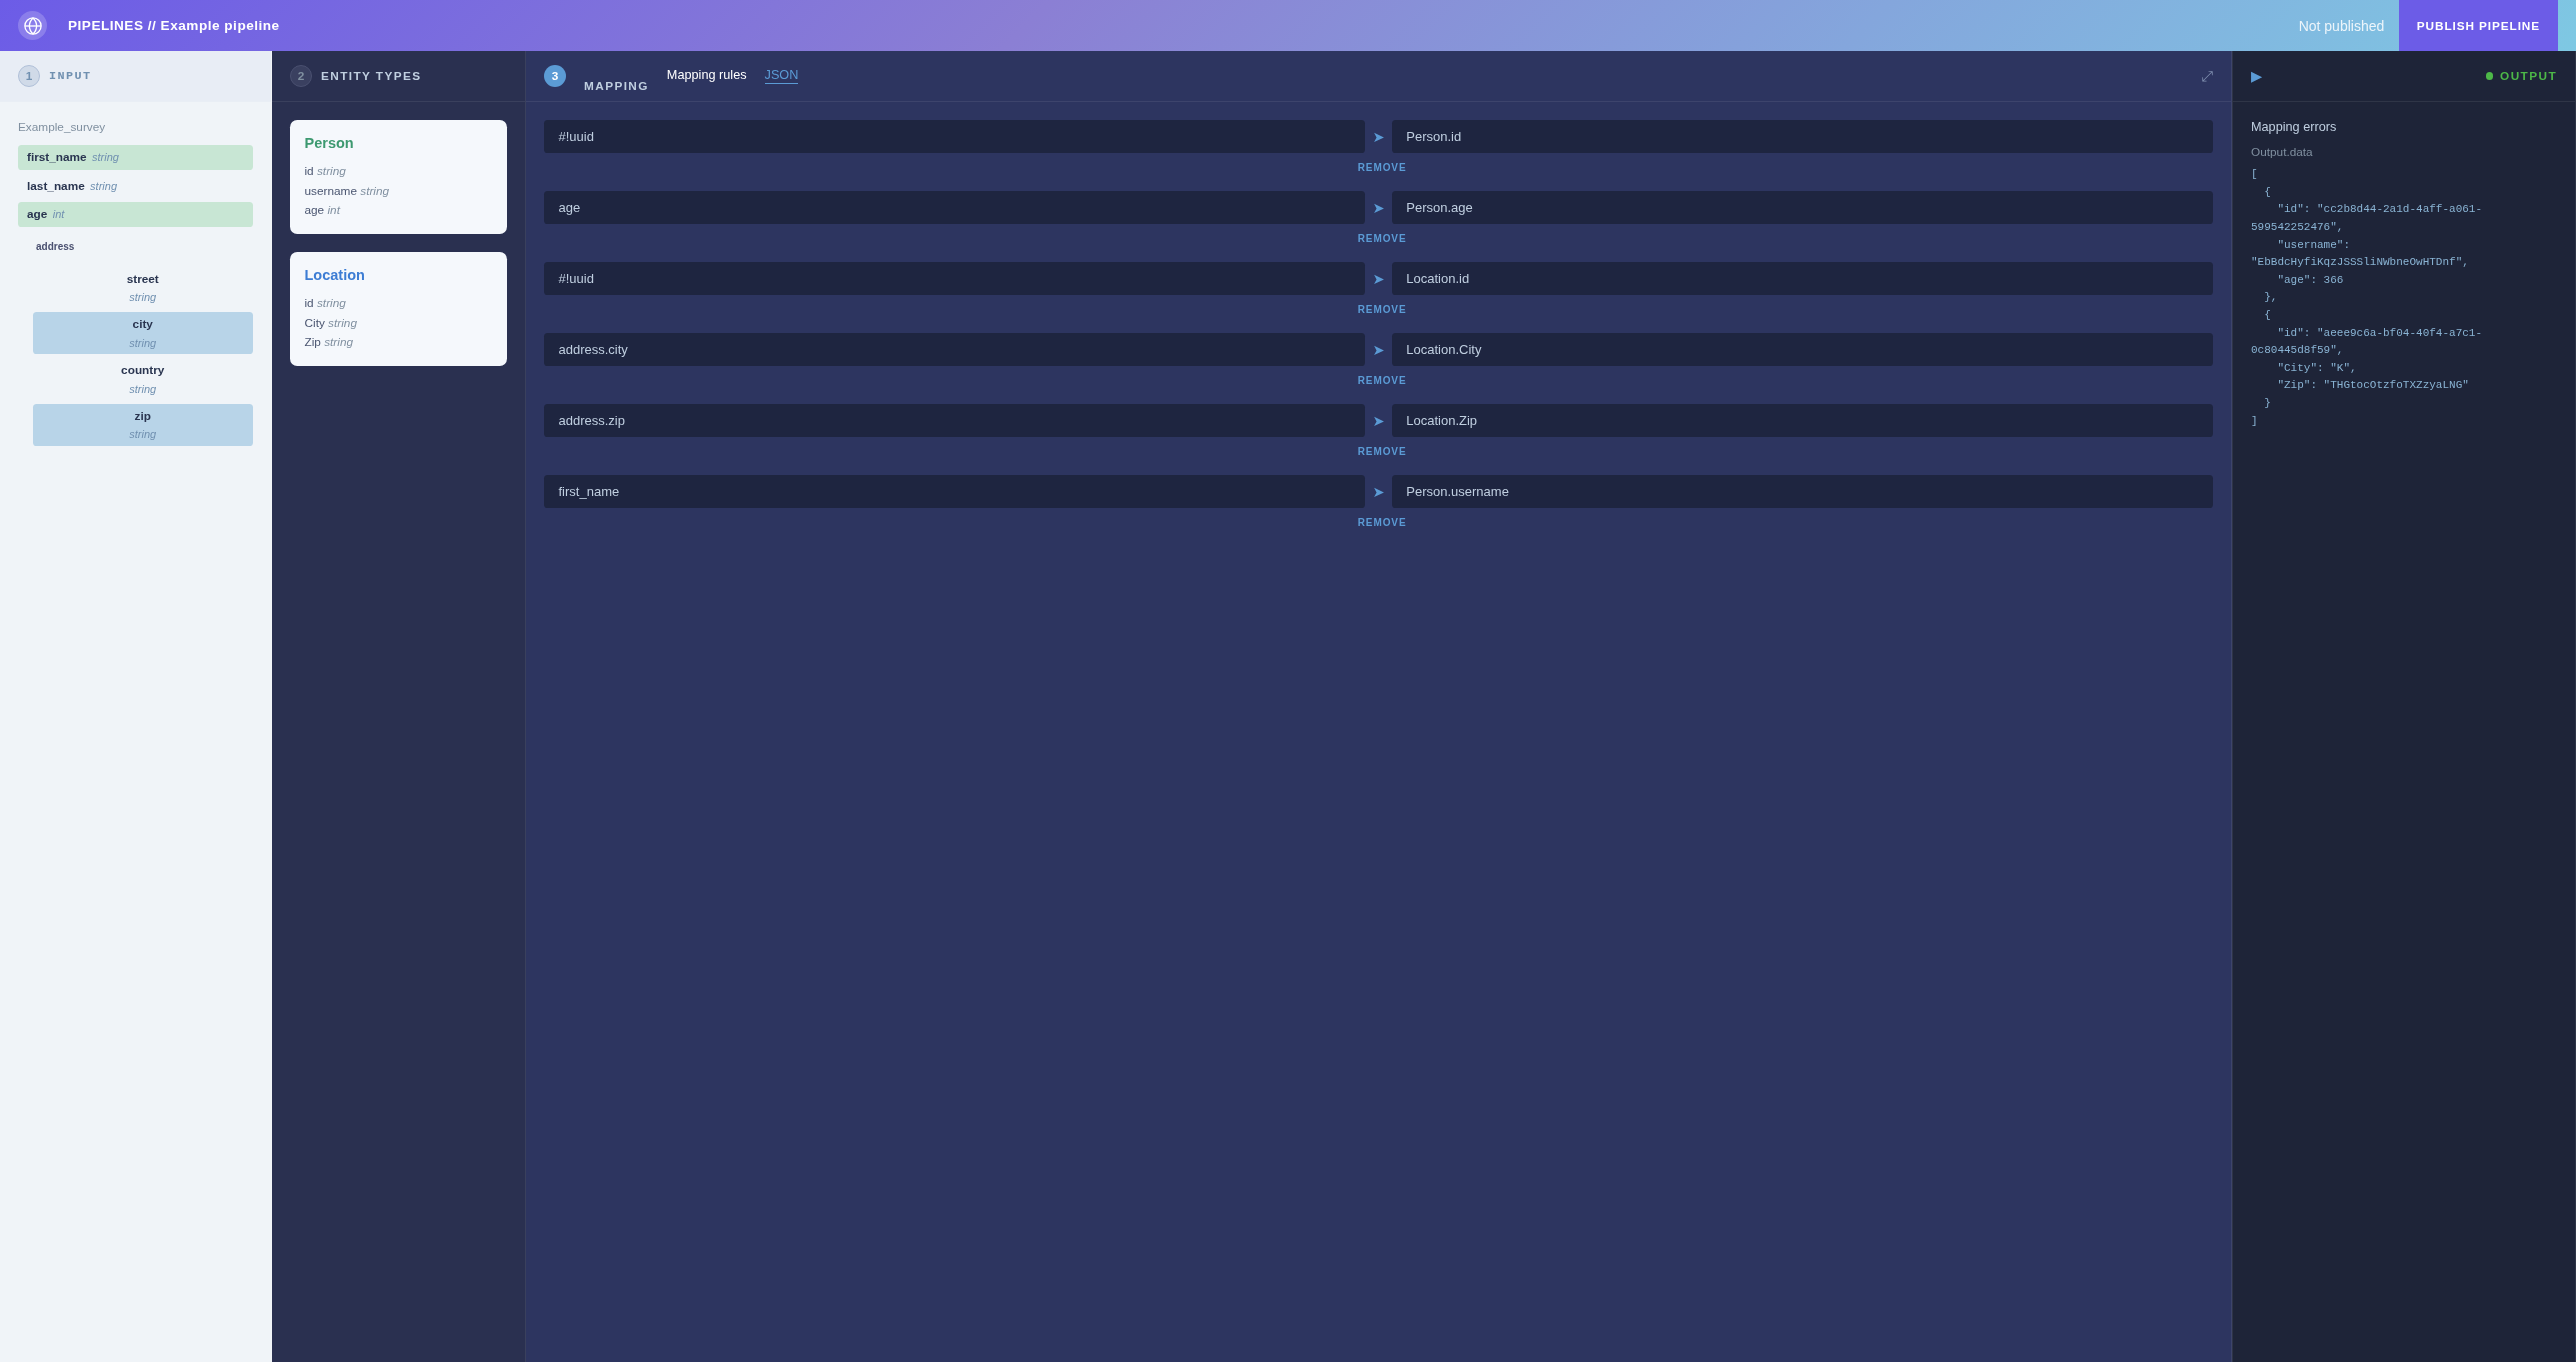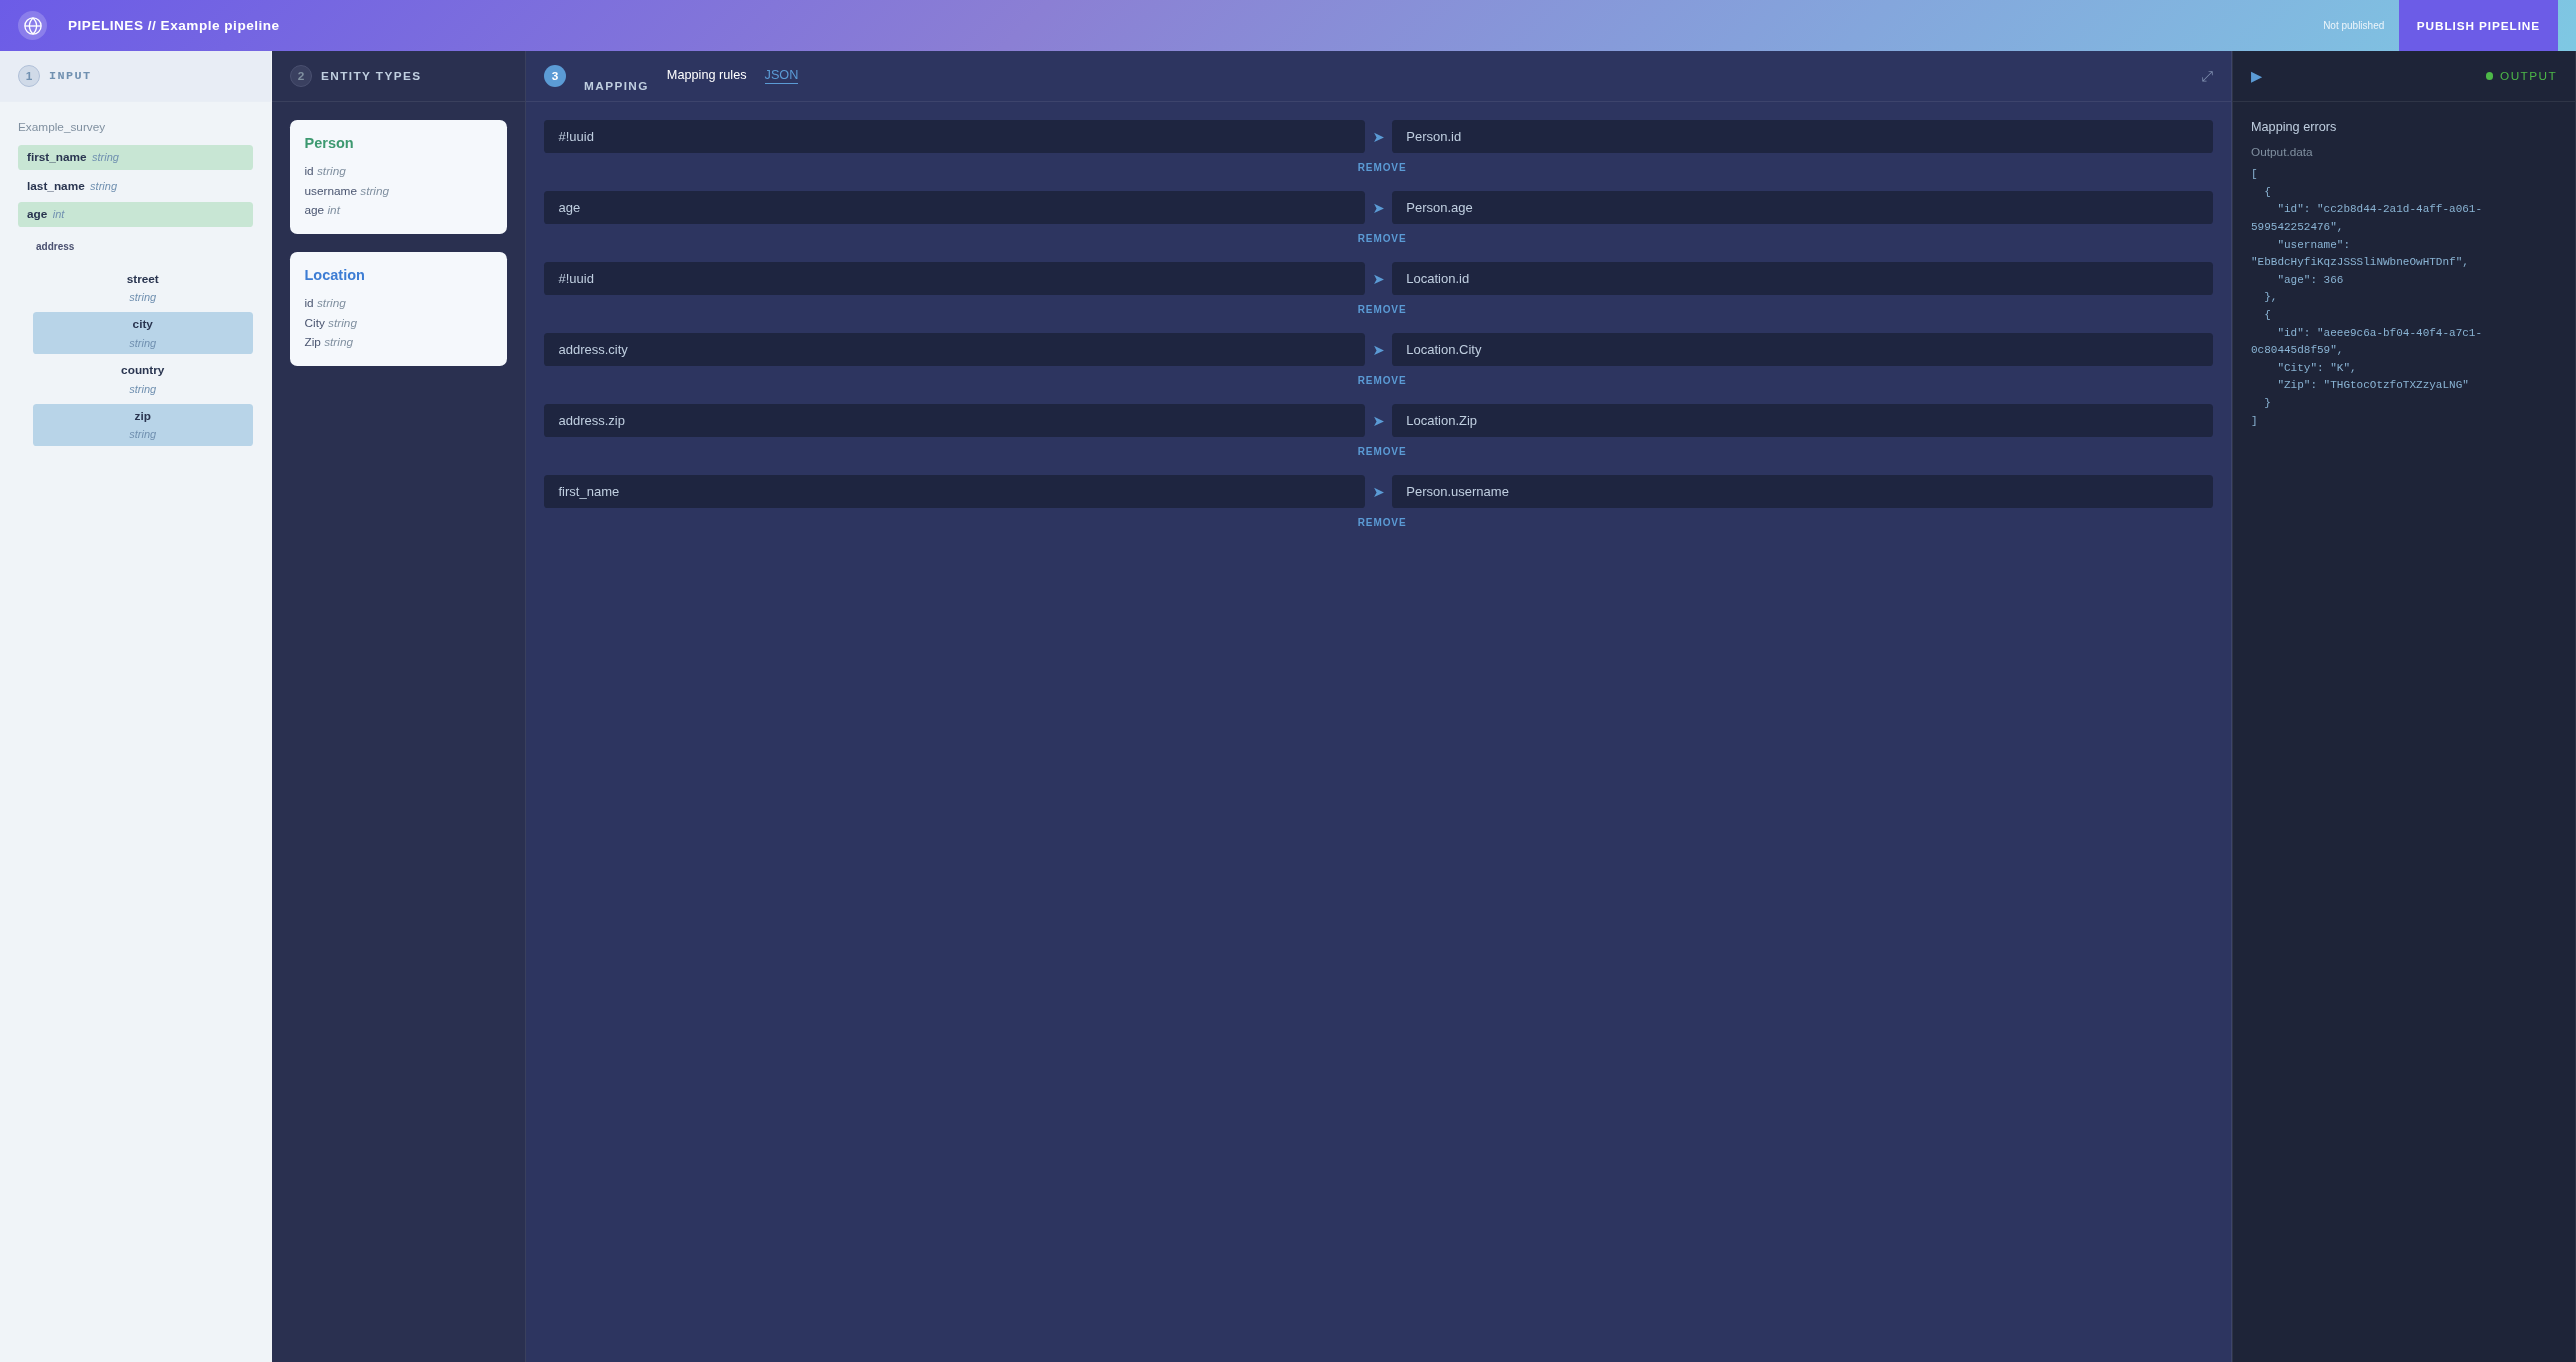--- a/index.html
+++ b/index.html
@@ -17,21 +17,21 @@
     .header-left { display: flex; align-items: center; gap: 21px; }
     .logo {
       width: 29px; height: 29px;
       background: rgba(255,255,255,0.2);
       border-radius: 50%;
       display: flex; align-items: center; justify-content: center;
       font-size: 12.7px; font-weight: bold; color: #fff;
     }
     .header-title { color: #fff; font-size: 13.6px; font-weight: 600; letter-spacing: 0.5px; }
     .header-right { display: flex; align-items: center; gap: 14.5px; }
-    .not-published { color: rgba(255,255,255,0.85); font-size: 10px; }
+    .not-published { color: rgba(255,255,255,0.85); font-size: 14px; }
     .publish-btn {
       background: #6c5ce7;
       color: #fff;
       border: none;
       padding: 22px 18px;
       border-radius: 3.6px;
       font-size: 11.8px;
       font-weight: 700;
       letter-spacing: 0.9px;
       cursor: pointer;
@@ -181,21 +181,21 @@
     
     .output-panel {
       width: 344px;
       background: #1e2438;
       border-left: 0.9px solid rgba(255,255,255,0.08);
     }
     .output-panel .panel-header {
       justify-content: space-between;
       background: #1e2438;
     }
-    .output-title { color: #4db848; font-size: 11.8px; font-weight: 400; letter-spacing: 1.4px; display: flex; align-items: center; gap: 7.2px; }
+    .output-title { color: #4db848; font-size: 11.8px; font-weight: 700; letter-spacing: 1.4px; display: flex; align-items: center; gap: 7.2px; }
     .output-dot { width: 7.2px; height: 7.2px; border-radius: 50%; background: #4db848; }
     .play-btn { color: #5b9bd5; font-size: 14.5px; cursor: pointer; }
 
     .output-content { padding: 18px; overflow-y: auto; flex: 1; height: calc(100% - 51px); font-size: 11px; }
     .output-section-title { color: #c0cfe0; font-size: 12.7px; margin-bottom: 11px; }
     .output-subtitle { color: #8090a0; font-size: 11.8px; margin-bottom: 7.2px; }
     .json-output { color: #8ab4d4; font-family: 'Courier New', monospace; font-size: 11px; line-height: 1.6; white-space: pre; }
 
     .step-num { font-size: 11.8px; font-weight: 700; }
   </style>

